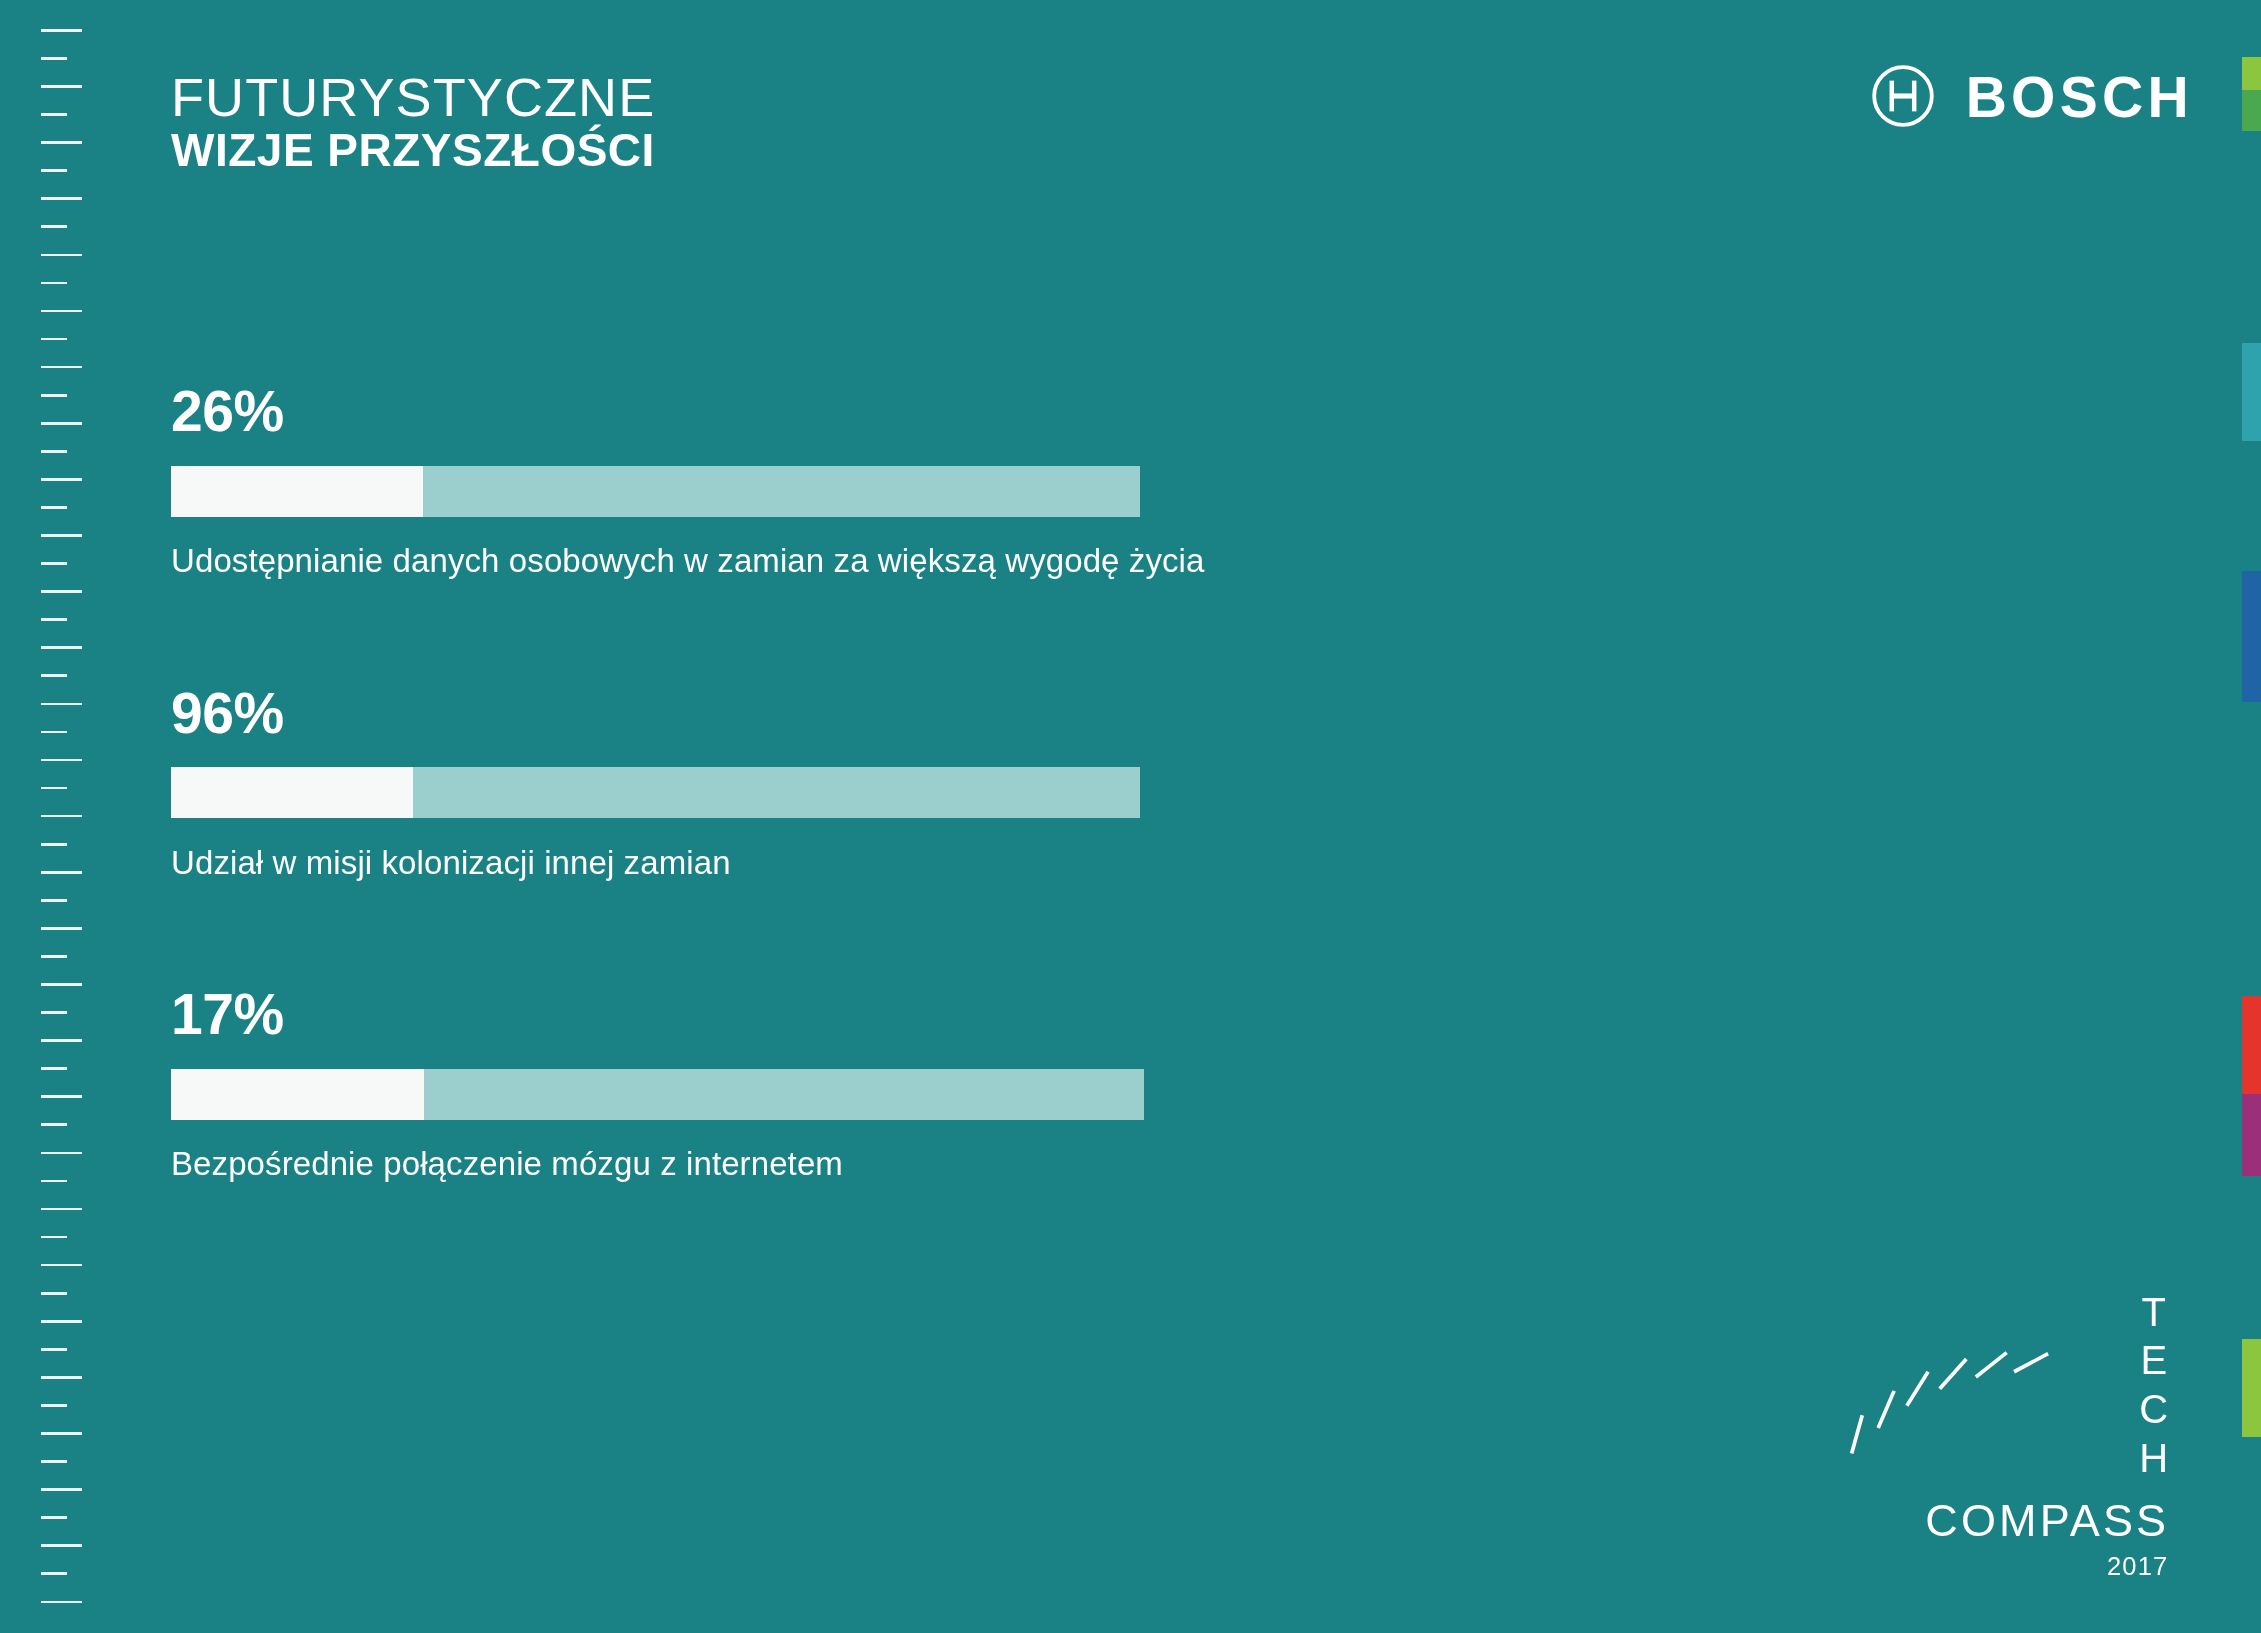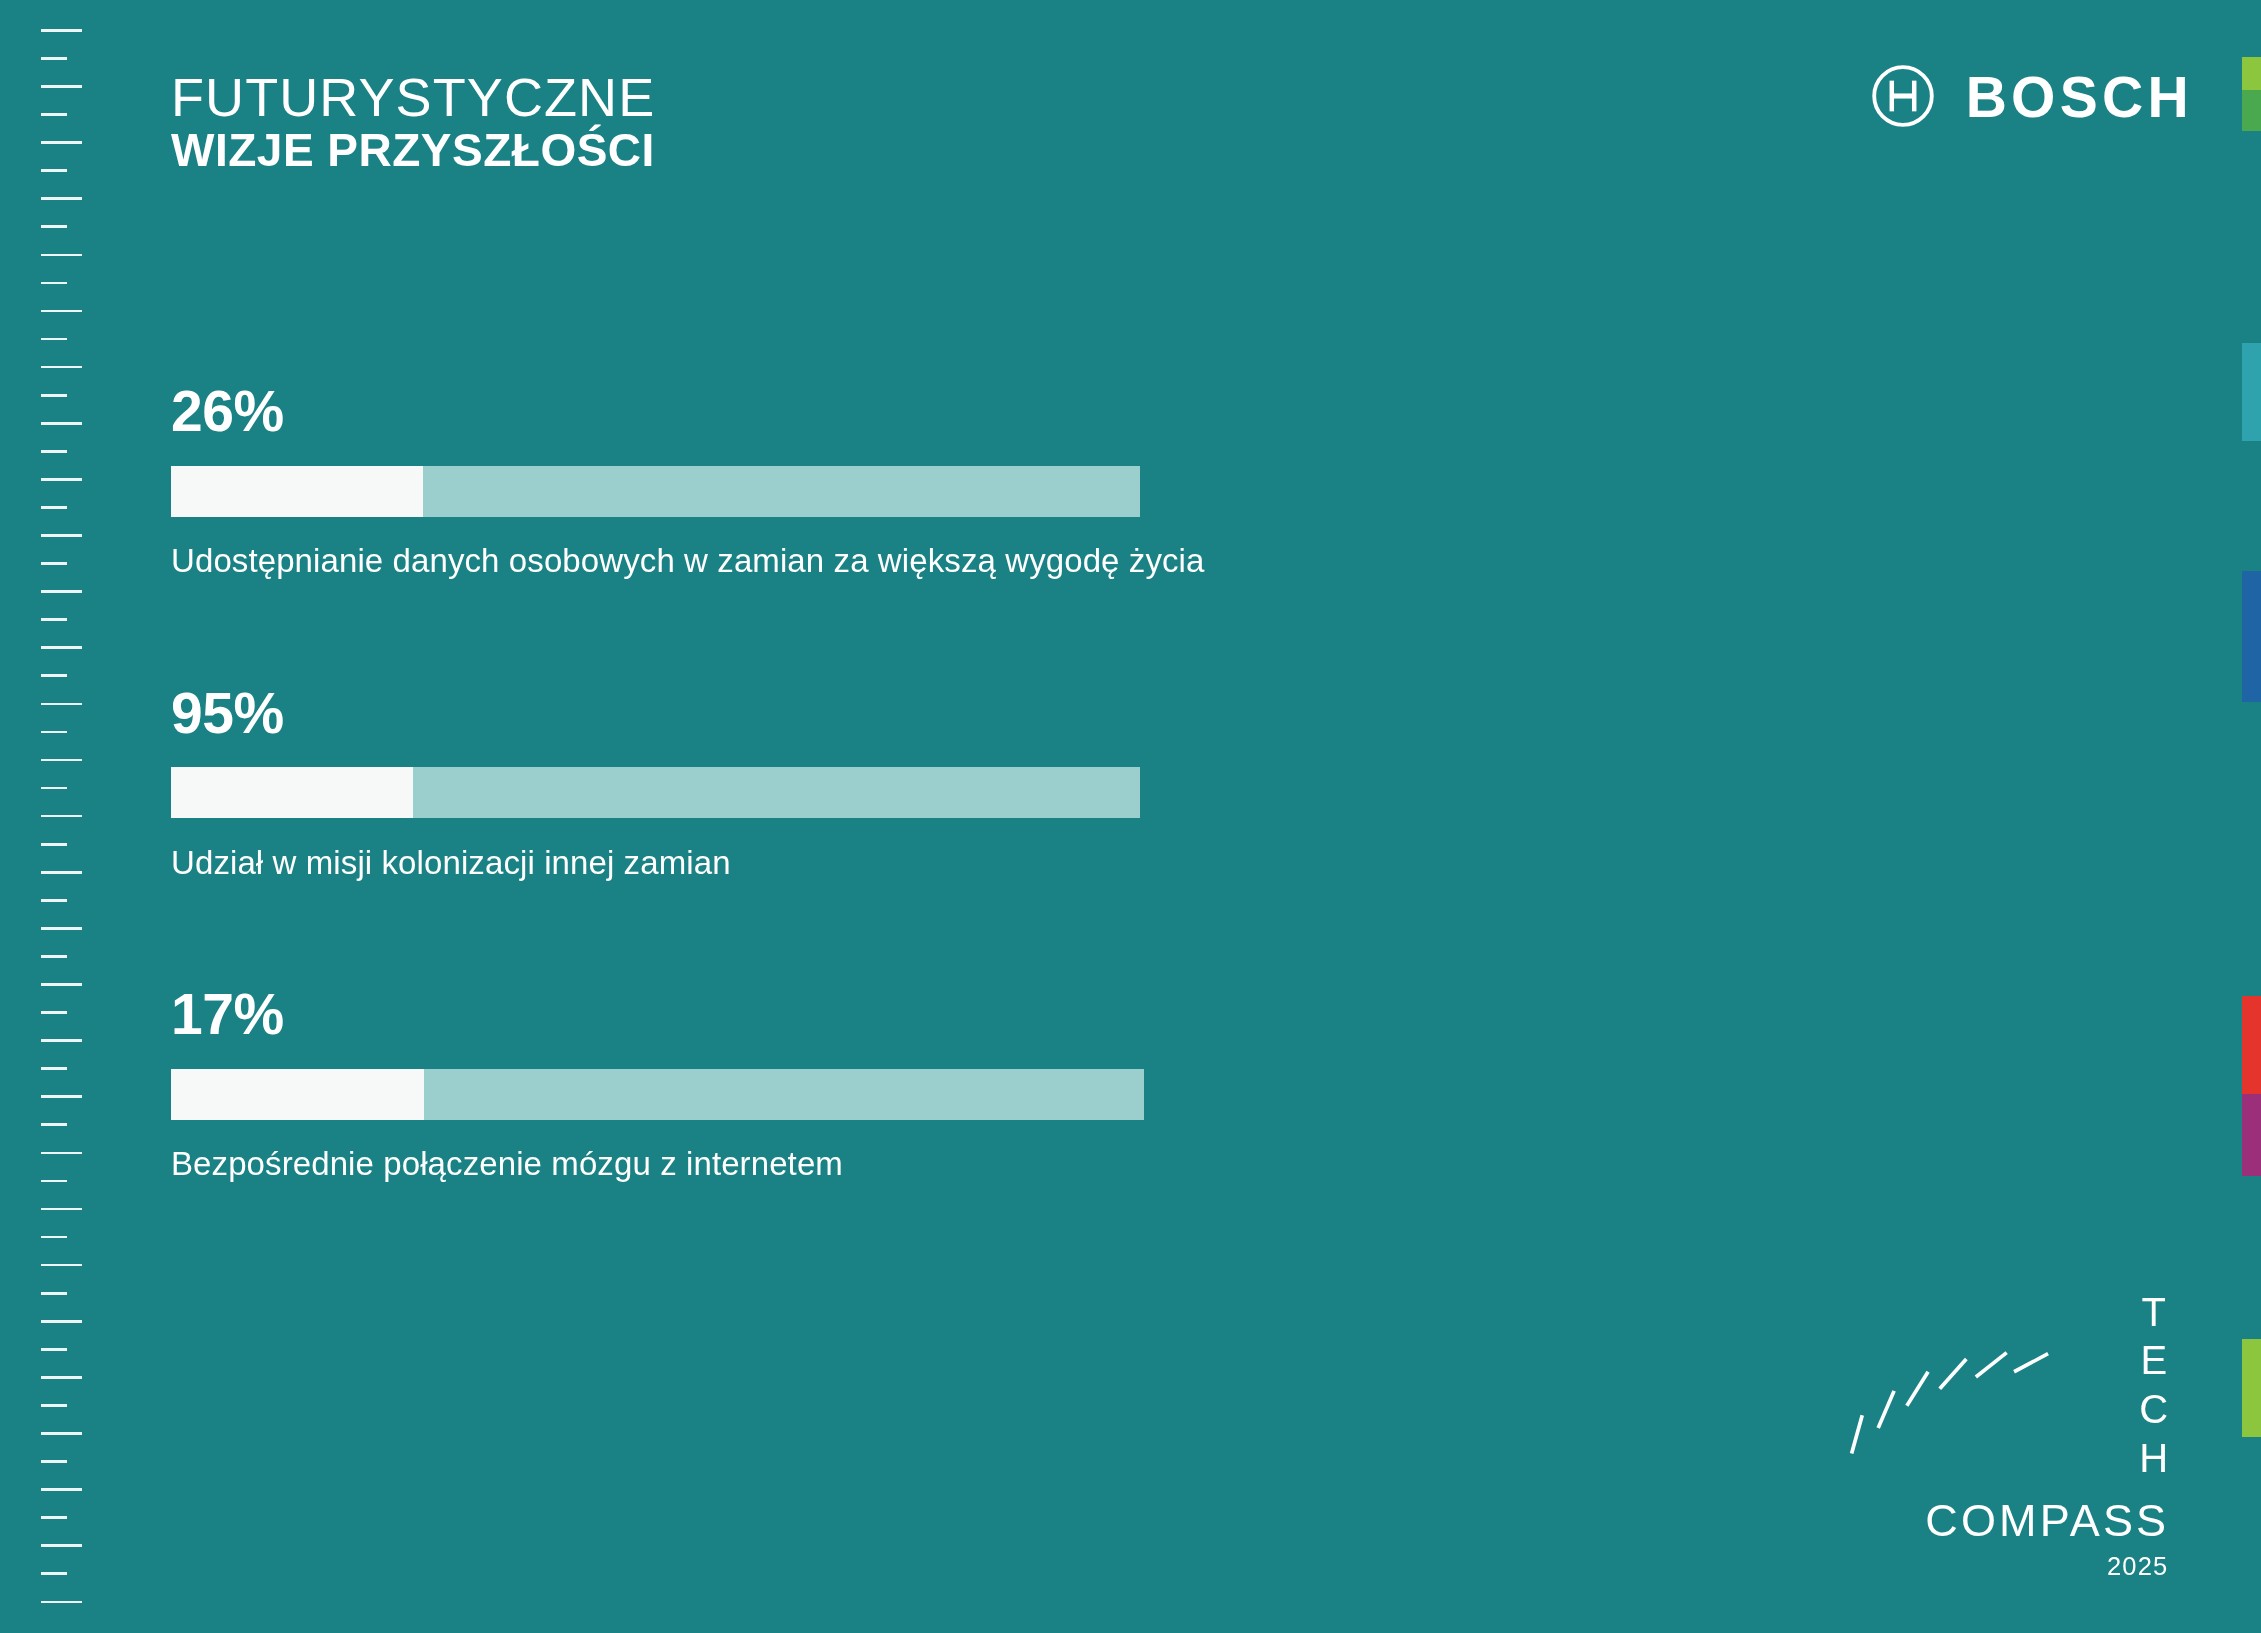--- a/index.html
+++ b/index.html
@@ -281,21 +281,21 @@
 
   <div class="stat-block">
     <div class="stat-value">26%</div>
     <div class="bar-track" style="width:969px;">
       <div class="bar-fill" style="width:26%;"></div>
     </div>
     <div class="stat-label">Udostępnianie danych osobowych w zamian za większą wygodę życia</div>
   </div>
 
   <div class="stat-block">
-    <div class="stat-value">95%</div>
+    <div class="stat-value">96%</div>
     <div class="bar-track" style="width:969px;">
       <div class="bar-fill" style="width:25%;"></div>
     </div>
     <div class="stat-label">Udział w misji kolonizacji innej zamian</div>
   </div>
 
   <div class="stat-block">
     <div class="stat-value">17%</div>
     <div class="bar-track" style="width:973px;">
       <div class="bar-fill" style="width:26%;"></div>
@@ -316,15 +316,15 @@
       <line x1="326" y1="176" x2="390" y2="142"></line>
     </g>
   </svg>
   <div class="tc-tech">
     <span>T</span>
     <span>E</span>
     <span>C</span>
     <span>H</span>
   </div>
   <div class="tc-compass">COMPASS</div>
-  <div class="tc-year">2025</div>
+  <div class="tc-year">2017</div>
 </div>
 
 
 </body></html>

